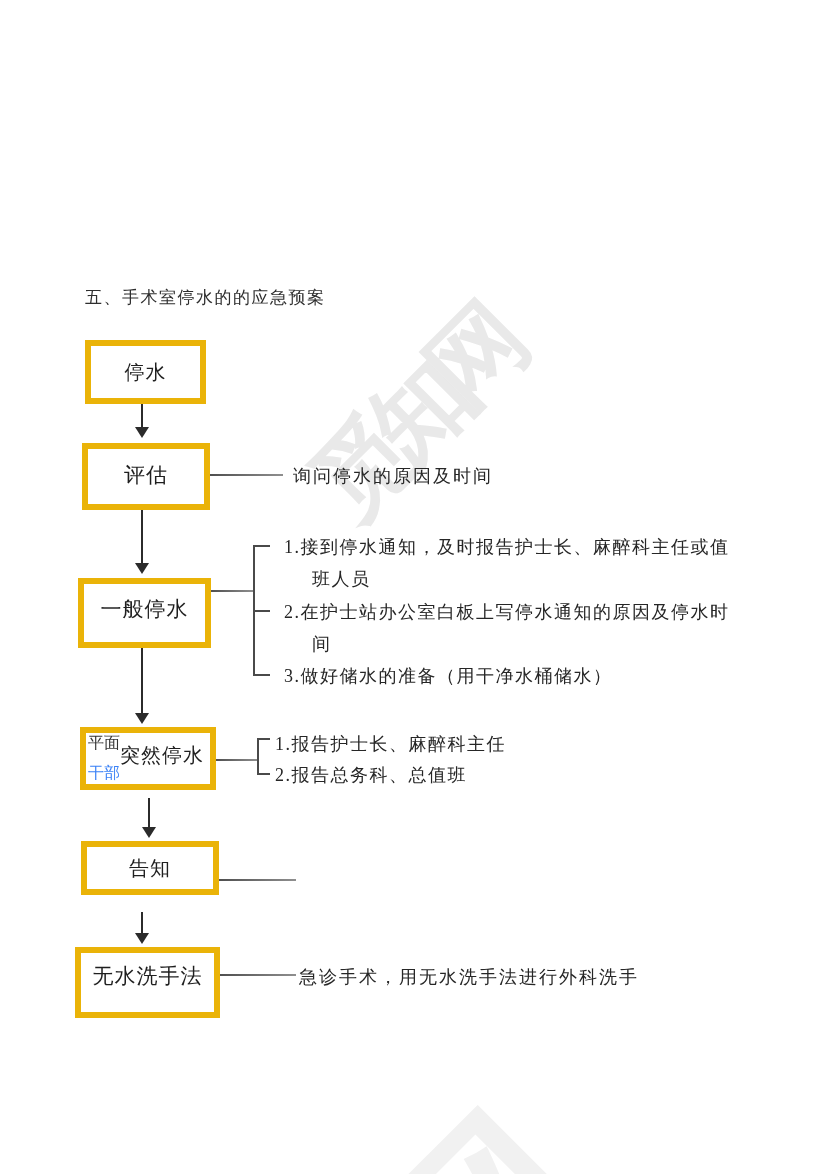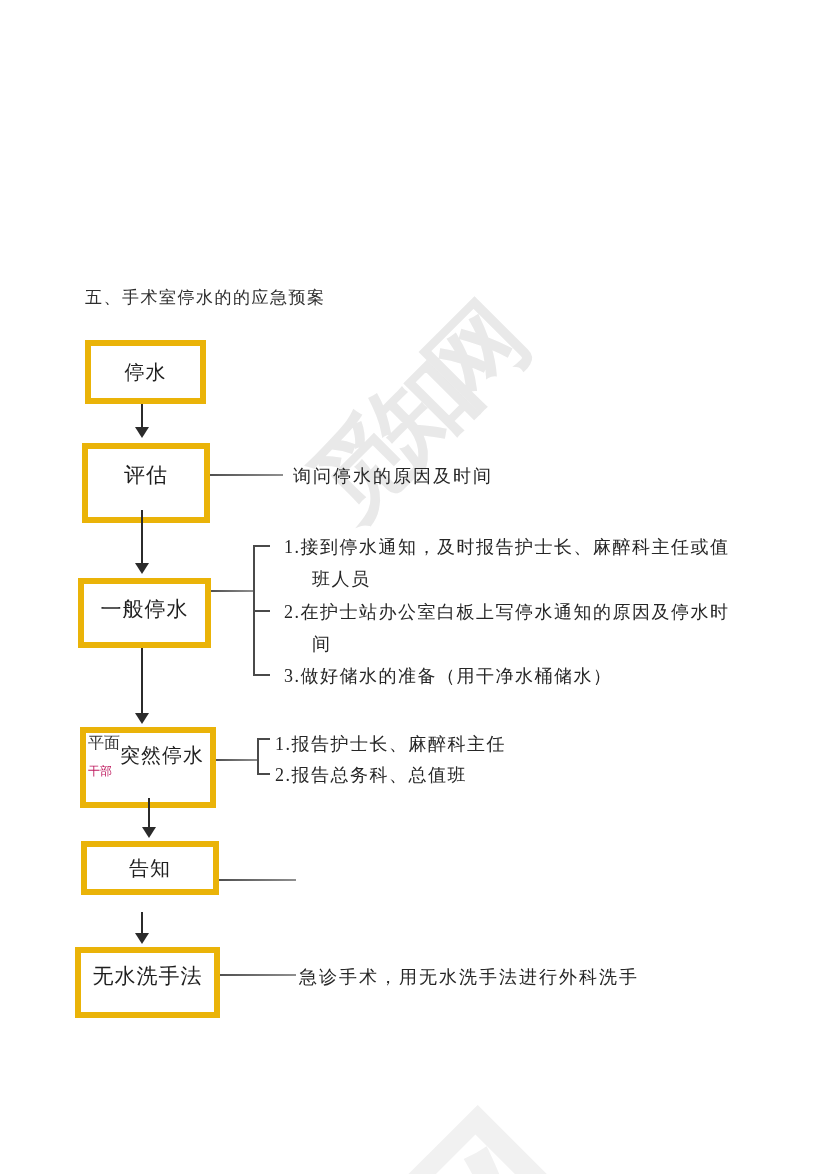--- a/index.html
+++ b/index.html
@@ -41,28 +41,28 @@
     border:6px solid #eab308;
     background:transparent;
     box-sizing:border-box;
     text-align:center;
     font-family:"Liberation Sans", sans-serif;
     color:#1f1f1f;
   }
   .fbox .lbl{display:block;letter-spacing:1px;}
   .b1{left:85px;top:340px;width:121px;height:64px;}
   .b1 .lbl{padding-top:13px;font-size:20px;}
-  .b2{left:82px;top:443px;width:128px;height:80px;}
+  .b2{left:82px;top:443px;width:128px;height:67px;}
   .b2 .lbl{padding-top:12px;font-size:21px;}
   .b3{left:78px;top:578px;width:133px;height:70px;}
   .b3 .lbl{padding-top:11px;font-size:21px;}
-  .b4{left:80px;top:727px;width:136px;height:81px;}
+  .b4{left:80px;top:727px;width:136px;height:63px;}
   .b4 .lbl{position:absolute;left:34px;top:9px;font-size:20px;white-space:nowrap;}
   .b4 .stray-top{position:absolute;left:2px;top:0px;font-size:16px;font-family:"Liberation Serif",serif;color:#333;}
-  .b4 .stray-left{position:absolute;left:2px;top:30px;font-size:12px;font-family:Liberation Mono, monospace;color:#be185d;}
+  .b4 .stray-left{position:absolute;left:2px;top:30px;font-size:16px;font-family:Liberation Mono, monospace;color:#3b82f6;}
   .b5{left:81px;top:841px;width:138px;height:54px;}
   .b5 .lbl{padding-top:8px;font-size:20px;}
   .b6{left:75px;top:947px;width:145px;height:71px;}
   .b6 .lbl{padding-top:9px;font-size:21px;}
 
   .vline{position:absolute;width:2px;background:#2b2b2b;}
   .ahead{position:absolute;width:0;height:0;border-left:7px solid transparent;border-right:7px solid transparent;border-top:11px solid #2b2b2b;}
   .hline{position:absolute;height:2px;background:linear-gradient(to right,#4f4f4f,#8f8f8f);}
   .br-v{position:absolute;width:2px;background:#4a4a4a;}
   .br-t{position:absolute;height:2px;background:#4a4a4a;}

